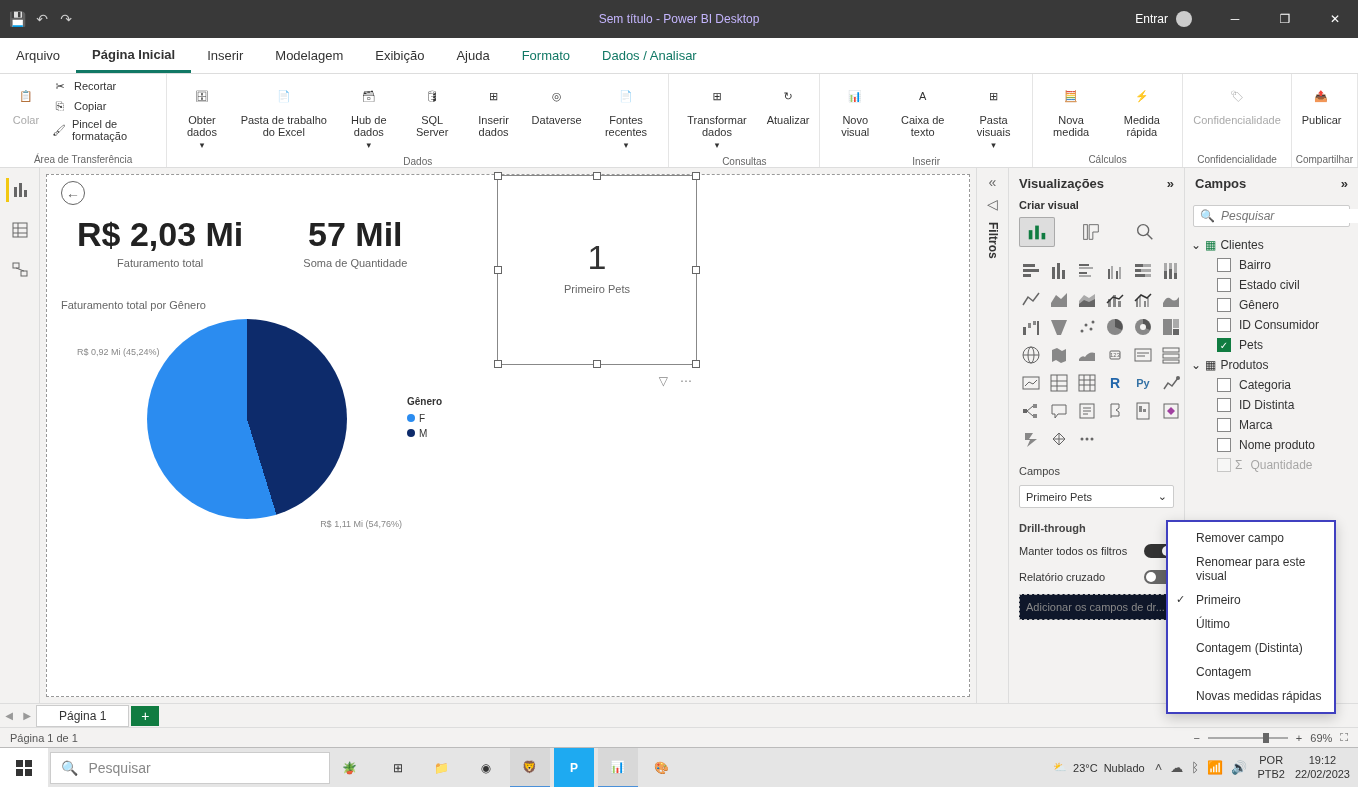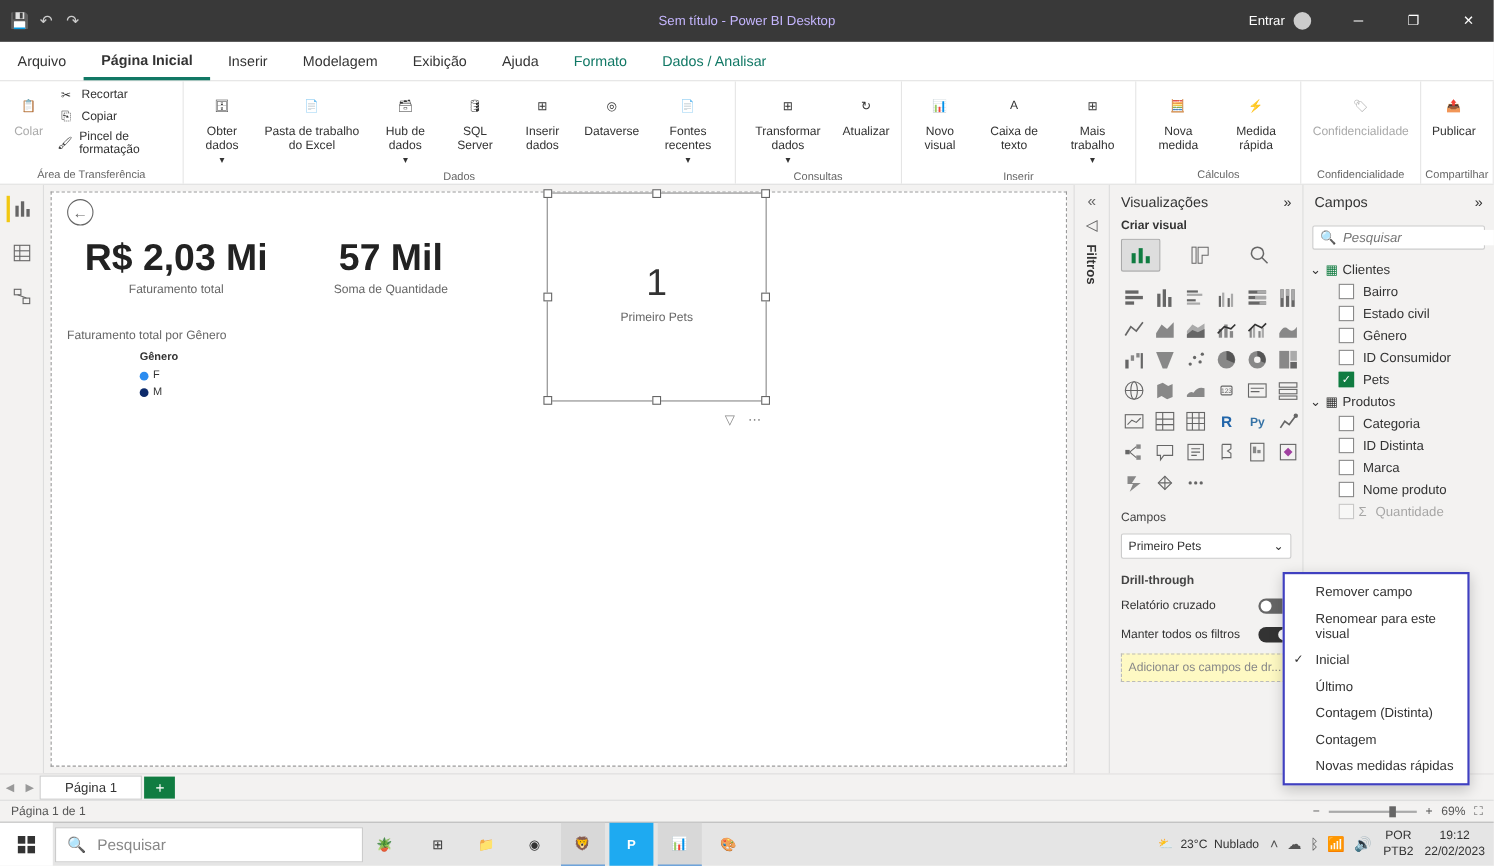--- a/index.html
+++ b/index.html
@@ -70,40 +70,40 @@
 .legend-title { font-weight: 600; margin-bottom: 6px; }
 .legend-item { display: flex; align-items: center; gap: 4px; margin-bottom: 4px; }
 .legend-dot { width: 8px; height: 8px; border-radius: 50%; }
 
 
 .filters-collapsed { width: 32px; background: #f3f2f1; border-left: 1px solid #ddd; display: flex; flex-direction: column; align-items: center; padding-top: 6px; gap: 6px; }
 .filters-collapsed .expand-icon { font-size: 14px; color: #666; }
 .filters-collapsed .vtext { writing-mode: vertical-rl; font-size: 12px; font-weight: 600; color: #333; margin-top: 4px; }
 
 .viz-panel { width: 176px; background: #f3f2f1; border-left: 1px solid #ddd; display: flex; flex-direction: column; }
-.panel-header { display: flex; align-items: center; justify-content: space-between; padding: 8px 10px; font-size: 13px; font-weight: 400; }
+.panel-header { display: flex; align-items: center; justify-content: space-between; padding: 8px 10px; font-size: 13px; font-weight: 700; }
 .panel-subhead { font-size: 11px; padding: 0 10px 6px 10px; font-weight: 600; }
 
 .viz-tabs { display: flex; gap: 18px; padding: 0 10px 8px 10px; }
 .viz-tab { width: 36px; height: 30px; display: flex; align-items: center; justify-content: center; cursor: pointer; border-radius: 2px; }
 .viz-tab.active { background: #ddd; box-shadow: inset 0 0 0 1px #aaa; }
 .viz-tab svg { width: 22px; height: 22px; }
 
 .viz-grid { display: grid; grid-template-columns: repeat(6, 24px); gap: 4px; padding: 4px 10px; }
 .viz-icon { width: 24px; height: 24px; display: flex; align-items: center; justify-content: center; cursor: pointer; }
 .viz-icon svg { width: 20px; height: 20px; }
 
 .section-label { font-size: 11px; color: #444; padding: 10px 10px 4px 10px; }
 .field-well { margin: 4px 10px; background: #fff; border: 1px solid #ccc; border-radius: 2px; padding: 4px 6px; display: flex; align-items: center; justify-content: space-between; font-size: 11px; }
 .section-row { display: flex; align-items: center; justify-content: space-between; padding: 6px 10px; font-size: 11px; }
 .toggle { width: 30px; height: 14px; background: #666; border-radius: 8px; position: relative; }
 .toggle.off::after { content:""; position: absolute; width: 10px; height: 10px; background: #fff; border-radius: 50%; top: 2px; left: 2px; }
 .toggle.on { background: #333; }
 .toggle.on::after { content:""; position: absolute; width: 10px; height: 10px; background: #fff; border-radius: 50%; top: 2px; right: 2px; }
-.drop-hint { margin: 4px 10px; font-size: 11px; color: #888; border: 1px dashed #bbb; padding: 6px; background: #fef9c3; }
+.drop-hint { margin: 4px 10px; font-size: 11px; color: #888; border: 1px dashed #bbb; padding: 6px; background: #0f172a; }
 
 .fields-panel { width: 174px; background: #f3f2f1; border-left: 1px solid #ddd; display: flex; flex-direction: column; }
 .search-box { margin: 6px 8px; background: #fff; border: 1px solid #ccc; border-radius: 2px; display: flex; align-items: center; padding: 3px 6px; gap: 6px; }
 .search-box input { border: none; outline: none; font-size: 12px; flex: 1; font-style: italic; color: #888; }
 .tree { padding: 2px 6px; font-size: 12px; }
 .tree-table { display: flex; align-items: center; gap: 4px; padding: 3px 0; cursor: pointer; }
 .tree-field { display: flex; align-items: center; gap: 8px; padding: 3px 0 3px 26px; cursor: pointer; }
 .checkbox { width: 14px; height: 14px; border: 1px solid #888; background: #fff; display: flex; align-items: center; justify-content: center; }
 .checkbox.checked { background: #107c41; border-color: #107c41; color: #fff; font-size: 10px; }
 
@@ -251,21 +251,21 @@
       <div class="ribbon-big-btn">
           <div class="icon-box">📊</div>
           <span>Novo visual</span>
         </div>
       <div class="ribbon-big-btn">
           <div class="icon-box">A</div>
           <span>Caixa de texto</span>
         </div>
       <div class="ribbon-big-btn">
           <div class="icon-box">⊞</div>
-          <span>Mais trabalho</span>
+          <span>Pasta visuais</span>
           <span style="font-size:9px">▾</span>
         </div>
     </div>
     <div class="ribbon-group-label">Inserir</div>
   </div>
 
   <div class="ribbon-group">
     <div class="ribbon-group-content">
       <div class="ribbon-big-btn">
           <div class="icon-box">🧮</div>
@@ -352,20 +352,24 @@
       <div class="selected-kpi-lbl">Primeiro Pets</div>
       <div class="visual-toolbar">
         <span>▽</span>
         <span>⋯</span>
       </div>
     </div>
 
     <div style="margin-top:10px">
       <div class="chart-title">Faturamento total por Gênero</div>
       <div class="pie-area">
+        <div class="pie">
+          <div class="pie-label top">R$ 0,92 Mi (45,24%)</div>
+          <div class="pie-label bottom">R$ 1,11 Mi (54,76%)</div>
+        </div>
         <div class="legend">
           <div class="legend-title">Gênero</div>
           <div class="legend-item">
               <span class="legend-dot" style="background:#2b8cf0"></span>
               <span>F</span>
             </div>
           <div class="legend-item">
               <span class="legend-dot" style="background:#0d2b6b"></span>
               <span>M</span>
             </div>
@@ -681,26 +685,26 @@
         </div>
     </div>
 
     <div class="section-label">Campos</div>
     <div class="field-well">
       <span>Primeiro Pets</span>
       <span>⌄</span>
     </div>
     <div class="section-label" style="font-weight:600">Drill-through</div>
     <div class="section-row">
+      <span>Manter todos os filtros</span>
+      <span class="toggle on"></span>
+    </div>
+    <div class="section-row">
       <span>Relatório cruzado</span>
       <span class="toggle off"></span>
-    </div>
-    <div class="section-row">
-      <span>Manter todos os filtros</span>
-      <span class="toggle on"></span>
     </div>
     <div class="drop-hint">Adicionar os campos de dr...</div>
   </div>
 
   <div class="fields-panel">
     <div class="panel-header">
       <span>Campos</span>
       <span>»</span>
     </div>
     <div class="search-box">
@@ -759,21 +763,21 @@
           <span style="margin-left:-4px">Σ</span>
           <span>Quantidade</span>
         </div>
     </div>
   </div>
 </div>
 
 <div class="context-menu">
   <div class="context-item">Remover campo</div>
   <div class="context-item">Renomear para este visual</div>
-  <div class="context-item checked">Inicial</div>
+  <div class="context-item checked">Primeiro</div>
   <div class="context-item">Último</div>
   <div class="context-item">Contagem (Distinta)</div>
   <div class="context-item">Contagem</div>
   <div class="context-item">Novas medidas rápidas</div>
 </div>
 
 <div class="page-tabs">
   <div class="page-nav">◀</div>
   <div class="page-nav">▶</div>
   <div class="page-tab">Página 1</div>

